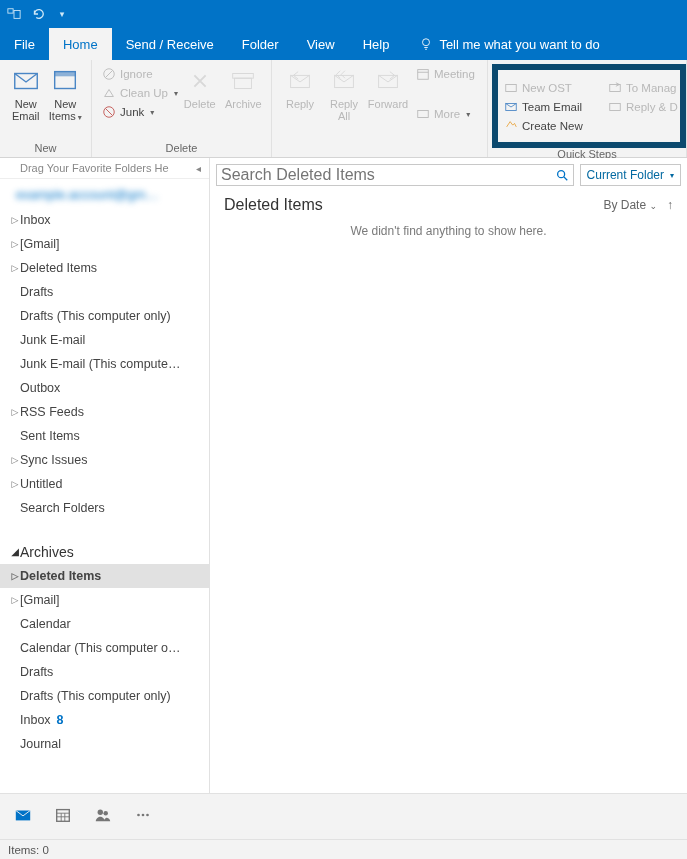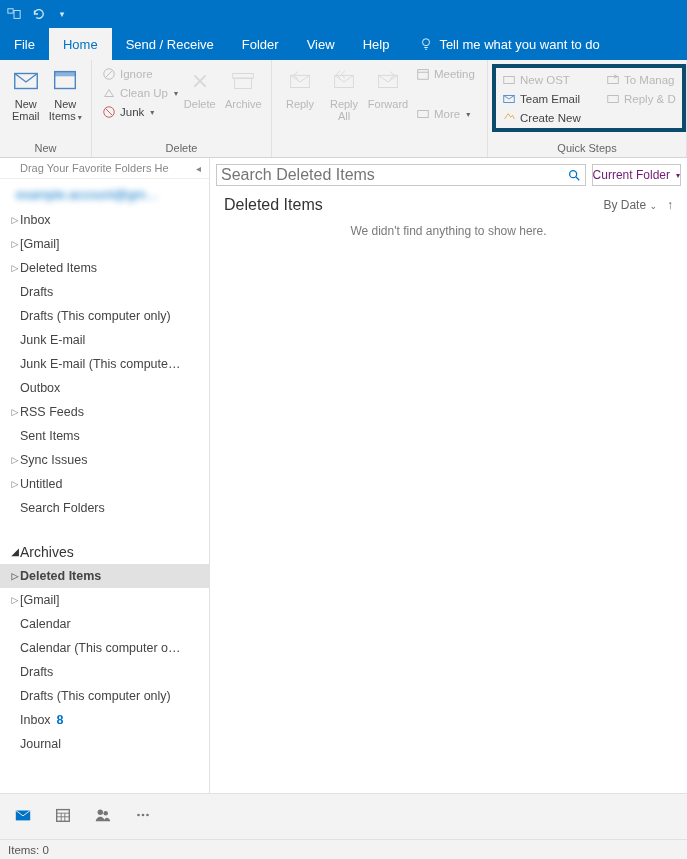--- a/index.html
+++ b/index.html
@@ -53,21 +53,21 @@
 .navbar .nav-icon { color: #767676; cursor: pointer; }
 .navbar .nav-icon.active { color: #0173c7; }
 .navbar svg { width: 18px; height: 18px; }
 
 
 .msgpane { flex: 1; background: #fff; display: flex; flex-direction: column; }
 .searchrow { display: flex; gap: 6px; padding: 6px 6px 4px 6px; align-items: center; }
 .searchbox { flex: 1; display: flex; align-items: center; border: 1px solid #c8c8c8; height: 22px; padding: 0 4px; }
 .searchbox input { flex: 1; border: none; outline: none; font-size: 16px; color: #888; background: transparent; }
 .searchbox svg { width: 14px; height: 14px; color: #0173c7; }
-.scopebox { border: 1px solid #c8c8c8; height: 22px; display: flex; align-items: center; padding: 0 0; font-size: 12px; color: #701a75; gap: 6px; }
+.scopebox { border: 1px solid #c8c8c8; height: 22px; display: flex; align-items: center; padding: 0 6px; font-size: 12px; color: #0369a1; gap: 6px; }
 .folder-hdr { display: flex; align-items: center; justify-content: space-between; padding: 6px 14px 4px 14px; }
 .folder-hdr .title { font-size: 16px; color: #333; }
 .folder-hdr .sorter { font-size: 12px; color: #666; display: flex; align-items: center; gap: 10px; }
 .empty { text-align: center; color: #7a7a7a; font-size: 12px; padding-top: 6px; }
 
 
 .statusbar { height: 20px; background: #f3f3f3; border-top: 1px solid #e1e1e1; display: flex; align-items: center; padding: 0 8px; font-size: 11.5px; color: #555; }
 </style>
 </head>
 <body>
@@ -213,21 +213,21 @@
             </svg>
             <span>More</span>
             <span class="caret">▾</span>
           </div>
       </div>
     </div>
   </div>
 
   <div class="group" style="flex:1;min-width:0">
     <div class="group-body" style="padding:4px 0 0 4px">
-      <div style="border:4px solid #0c4a6e;flex:1;display:flex;padding:2px 2px;min-width:0;overflow:hidden">
+      <div style="border:6px solid #0c4a6e;flex:1;display:flex;padding:8px 2px;min-width:0;overflow:hidden">
         <div class="stack" style="width:104px">
           <div class="small-btn dim">
               <svg viewBox="0 0 16 16">
                 <rect x="2" y="4" width="12" height="8" fill="none" stroke="currentColor"></rect>
               </svg>
               <span>New OST</span>
             </div>
           <div class="small-btn">
               <svg viewBox="0 0 16 16">
                 <rect x="2" y="4" width="12" height="8" fill="none" stroke="#4a86c5"></rect>

